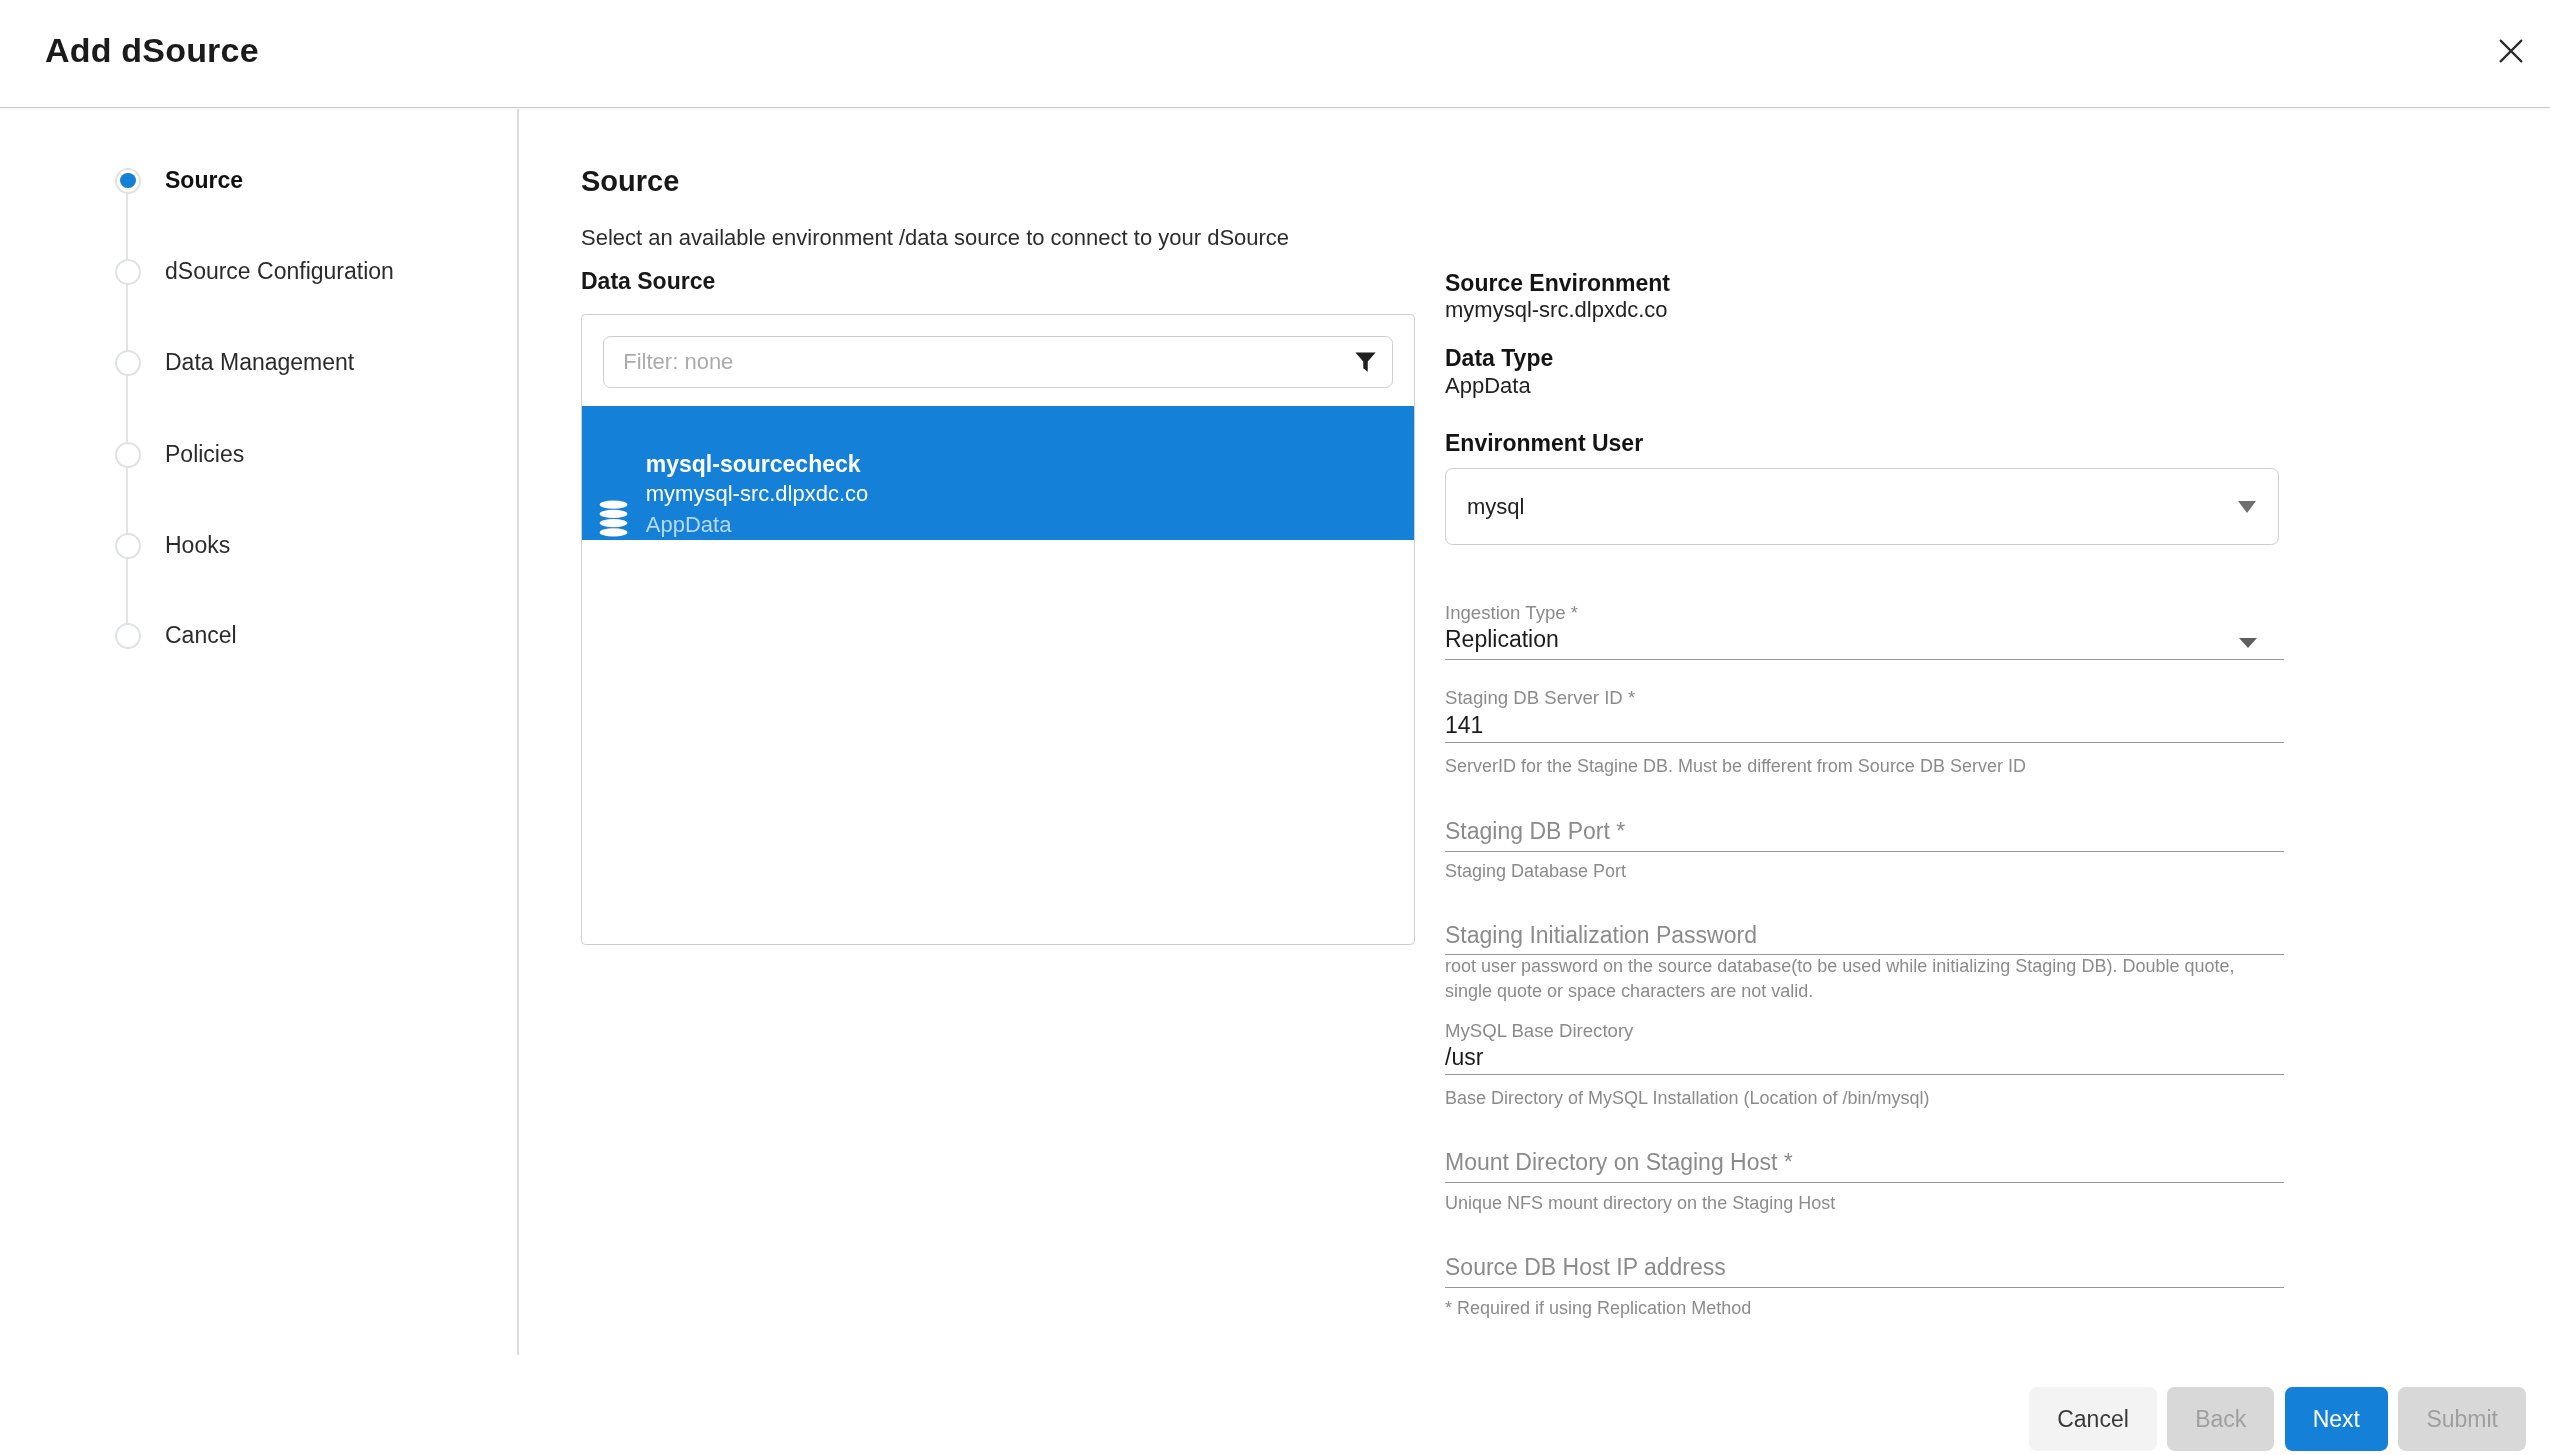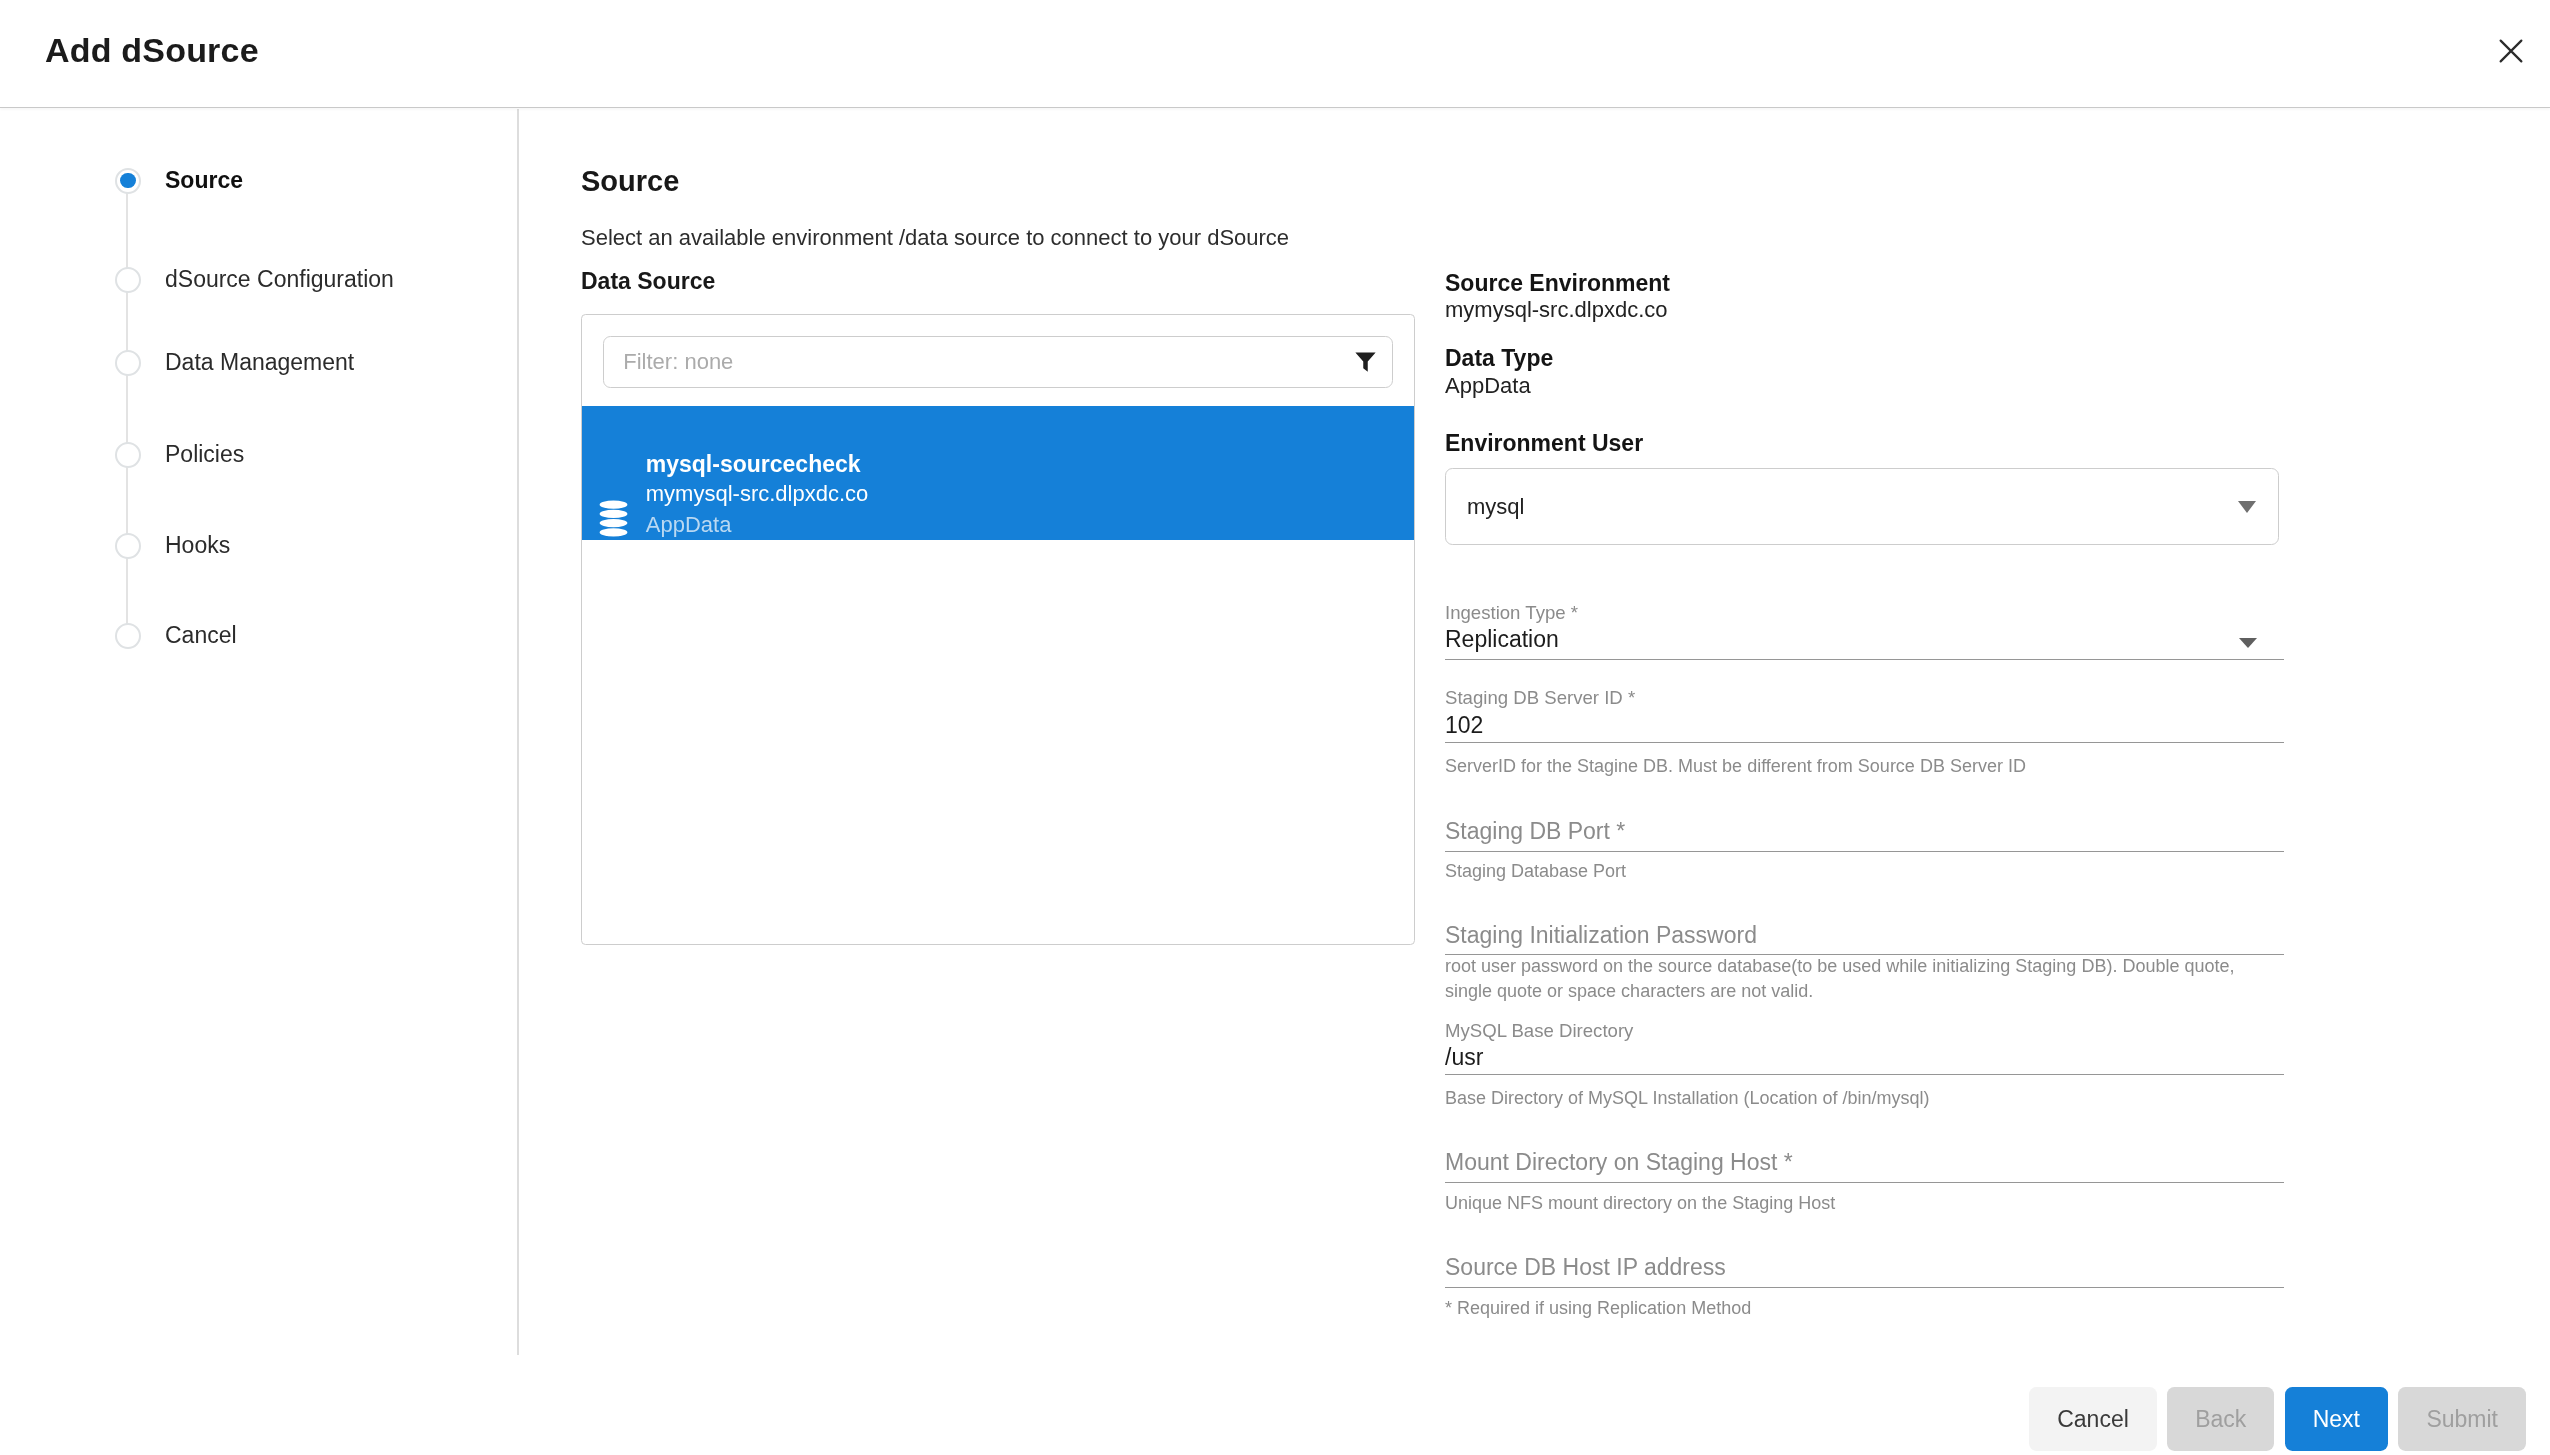--- a/index.html
+++ b/index.html
@@ -40,21 +40,21 @@
   }
   .stepper { position: absolute; left: 0; top: 0; width: 517px; height: 818px; }
   .step-connector {
     position: absolute; left: 126px; top: 181px;
     width: 2.2px; height: 455px; background: #e3e3e3;
   }
   .step {
     position: absolute; left: 0; height: 27px;
     display: flex; align-items: center;
   }
-  .step-0 { top: 167px; } .step-1 { top: 266px; } .step-2 { top: 349px; }
+  .step-0 { top: 167px; } .step-1 { top: 258px; } .step-2 { top: 349px; }
   .step-3 { top: 441px; } .step-4 { top: 532px; } .step-5 { top: 622px; }
   .step-circle {
     width: 26px; height: 26px; border-radius: 50%;
     border: 2.2px solid #dfe2e4; background: #ffffff;
     margin-left: 115px; flex: 0 0 auto;
     display: flex; align-items: center; justify-content: center;
   }
   .step.active .step-circle::after {
     content: ""; width: 15.6px; height: 15.6px; border-radius: 50%;
     background: #1580d8; display: block;
@@ -272,21 +272,21 @@
   </div>
 
   <div class="d-abs f-label-sm lbl-ingestion">Ingestion Type *</div>
   <div class="f-row row-ingestion">
     <span>Replication</span>
     <span class="caret small"></span>
   </div>
 
   <div class="d-abs f-label-sm lbl-stgid">Staging DB Server ID *</div>
   <div class="f-row row-stgid">
-    <span>102</span>
+    <span>141</span>
   </div>
   <div class="d-abs f-helper hlp-stgid">ServerID for the Stagine DB. Must be different from Source DB Server ID</div>
 
   <div class="f-row empty row-port">
     <span>Staging DB Port *</span>
   </div>
   <div class="d-abs f-helper hlp-port">Staging Database Port</div>
 
   <div class="f-row empty row-initpw">
     <span>Staging Initialization Password</span>

